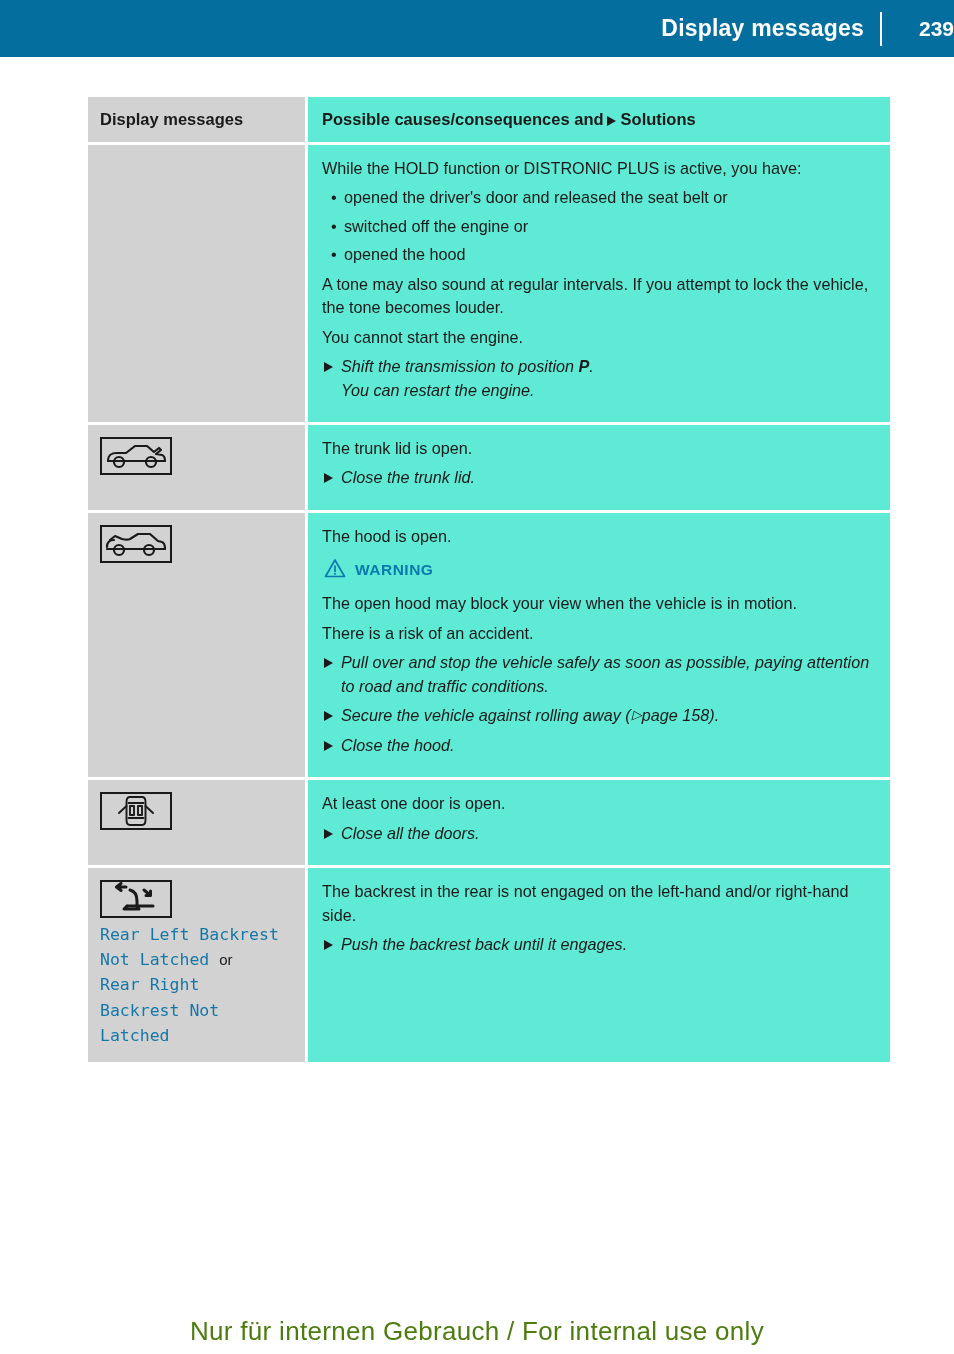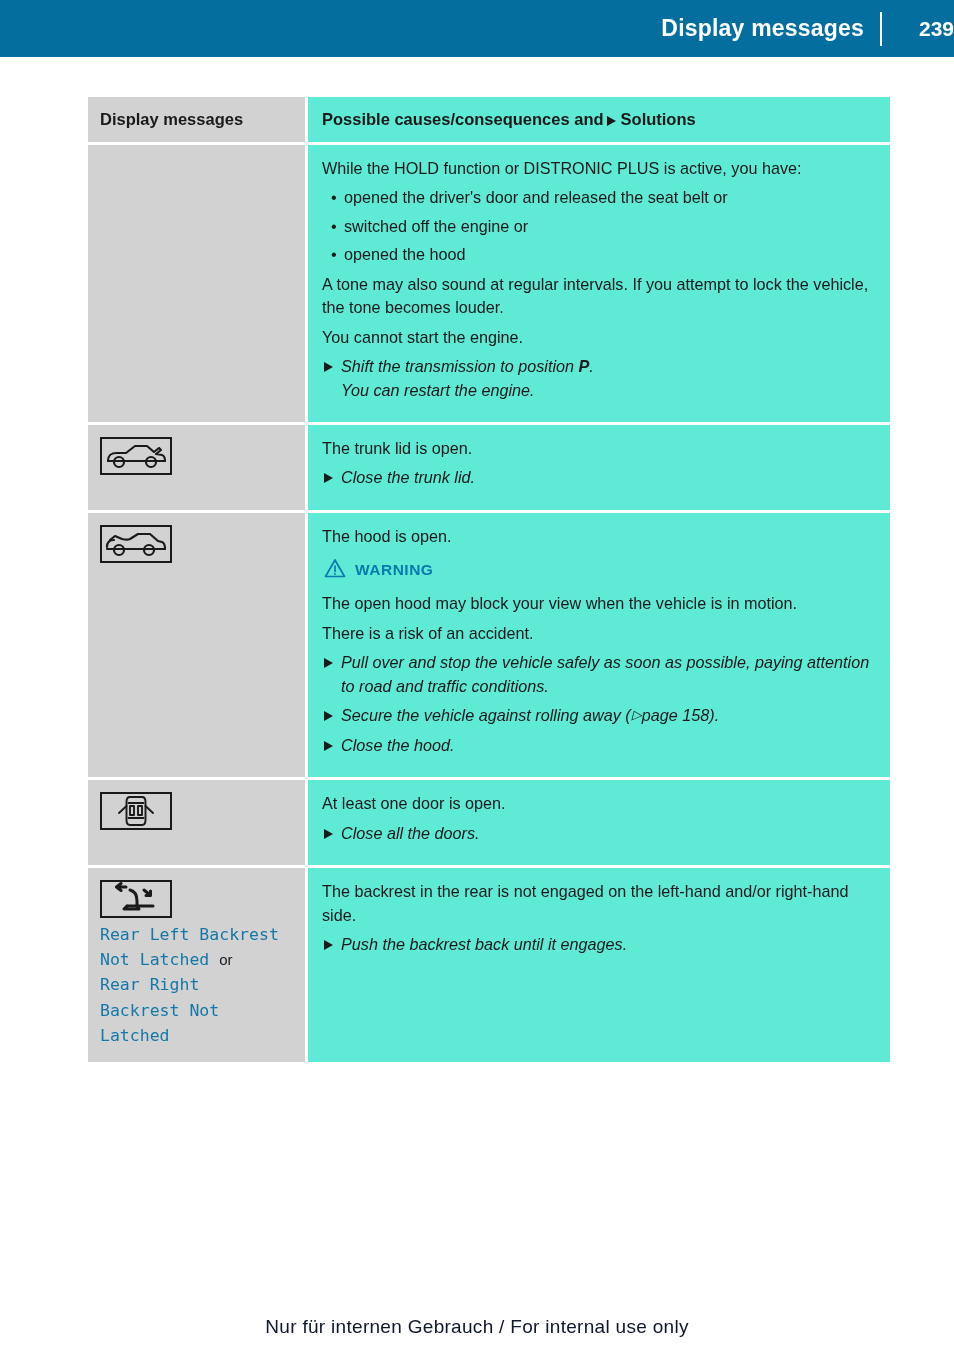--- a/index.html
+++ b/index.html
@@ -225,22 +225,22 @@
     font-size: 15px;
   }
 
   
   .footer-watermark {
     position: absolute;
     left: 0;
     top: 1316px;
     width: 954px;
     text-align: center;
-    font-size: 19px;
-    color: #0f172a;
+    font-size: 26px;
+    color: #4d7c0f;
     letter-spacing: 0.3px;
     font-family: "Liberation Sans", sans-serif;
   }
 </style>
 </head>
 <body>
 
 <div id="page">
 
   <div class="header-bar">

